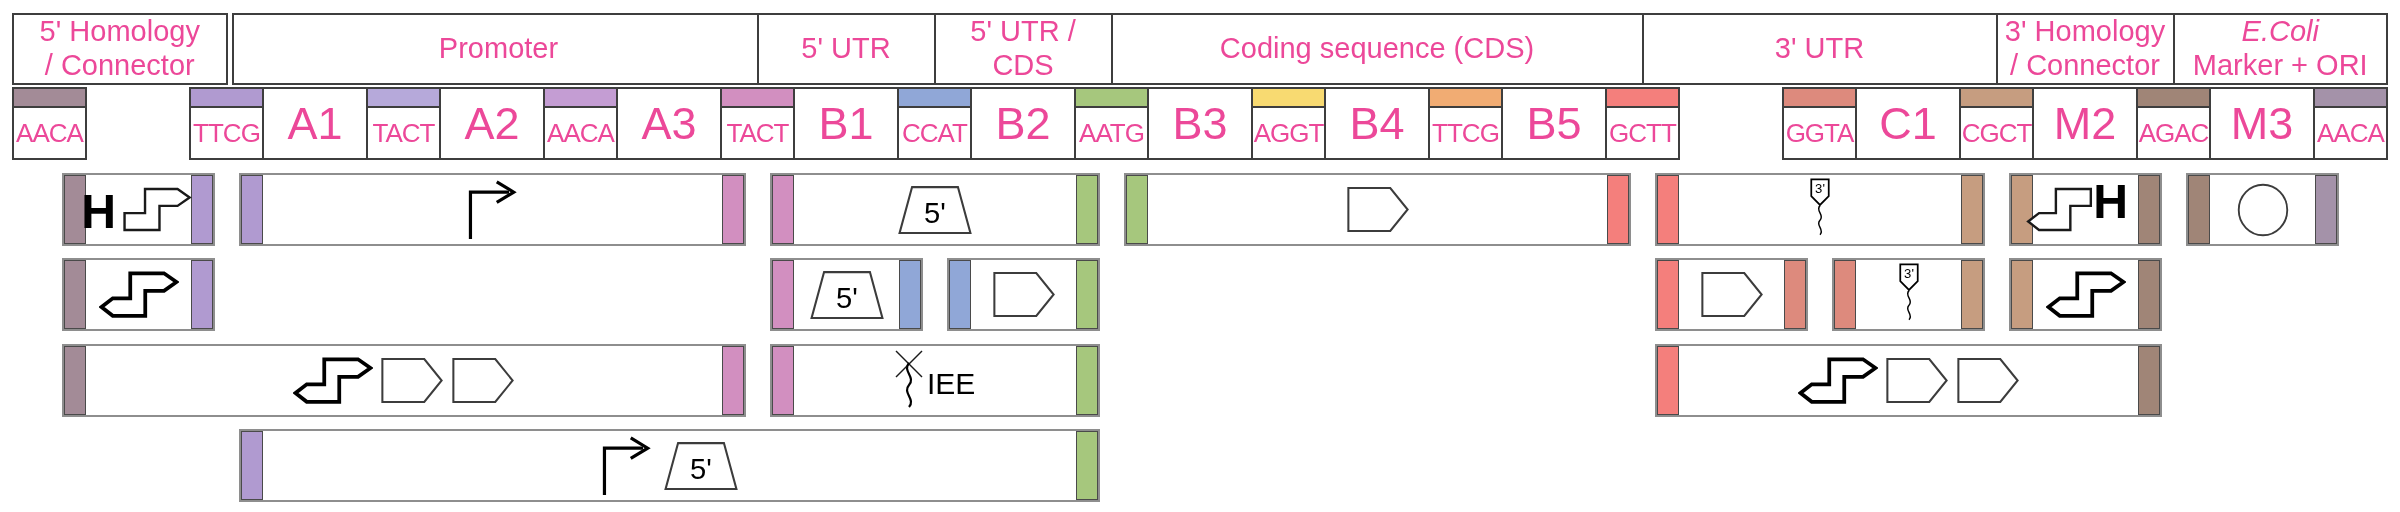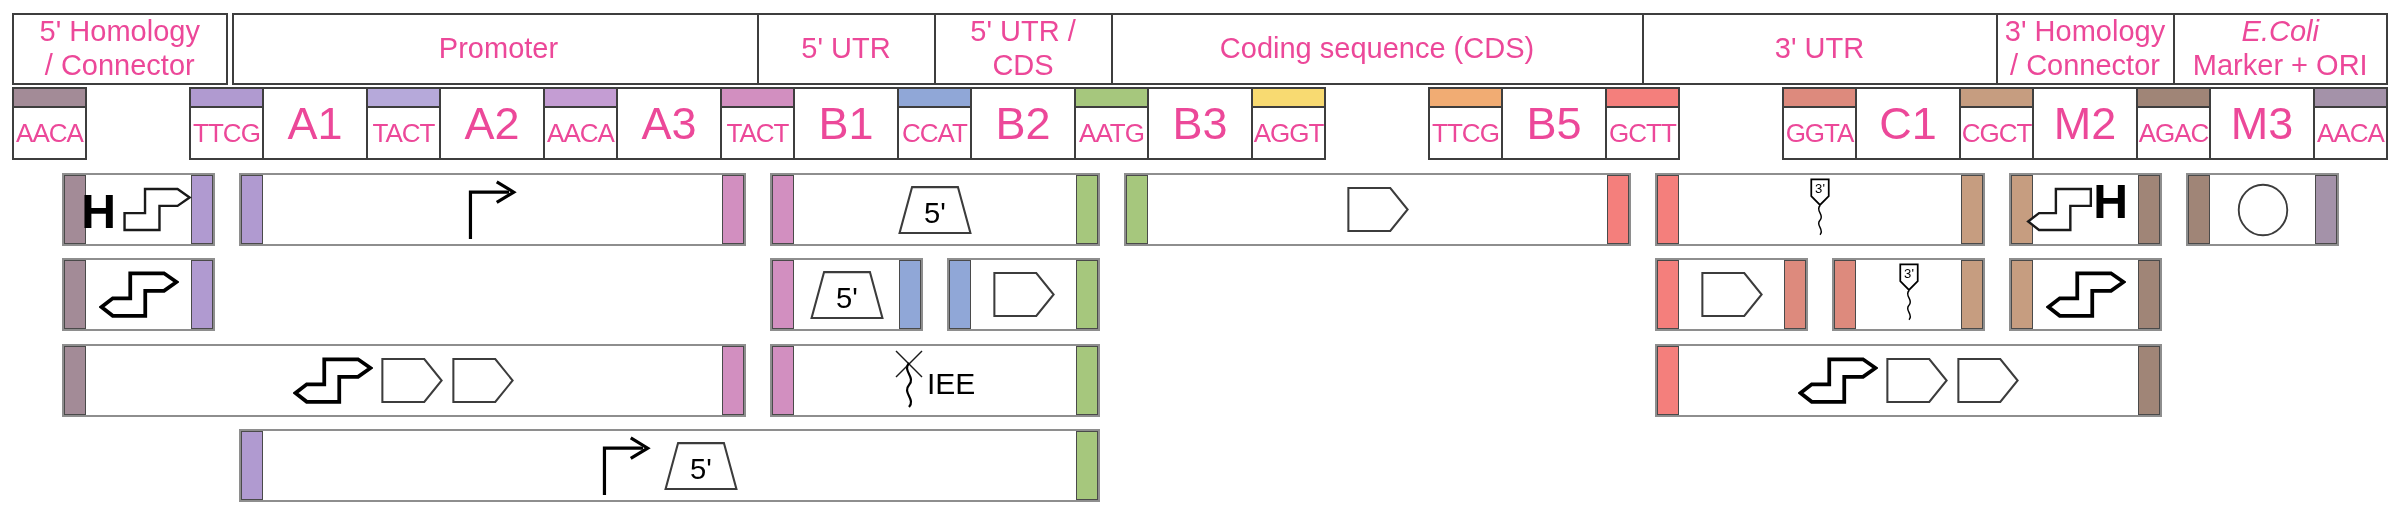--- a/index.html
+++ b/index.html
@@ -150,20 +150,23 @@
       <div class="cap" style="background: rgb(166, 199, 125);"></div>
       <div class="col-label">AATG</div>
     </div>
     <div class="col part" style="left: 1147px; top: 87px; width: 106px; height: 73px;">
       <div class="col-label">B3</div>
     </div>
     <div class="col fusion" style="left: 1251px; top: 87px; width: 75px; height: 73px;">
       <div class="cap" style="background: rgb(248, 218, 113);"></div>
       <div class="col-label">AGGT</div>
     </div>
+    <div class="col part" style="left: 1324px; top: 87px; width: 106px; height: 73px;">
+      <div class="col-label">B4</div>
+    </div>
     <div class="col fusion" style="left: 1428px; top: 87px; width: 75px; height: 73px;">
       <div class="cap" style="background: rgb(241, 172, 115);"></div>
       <div class="col-label">TTCG</div>
     </div>
     <div class="col part" style="left: 1501px; top: 87px; width: 106px; height: 73px;">
       <div class="col-label">B5</div>
     </div>
     <div class="col fusion" style="left: 1605px; top: 87px; width: 75px; height: 73px;">
       <div class="cap" style="background: rgb(244, 127, 124);"></div>
       <div class="col-label">GCTT</div>

